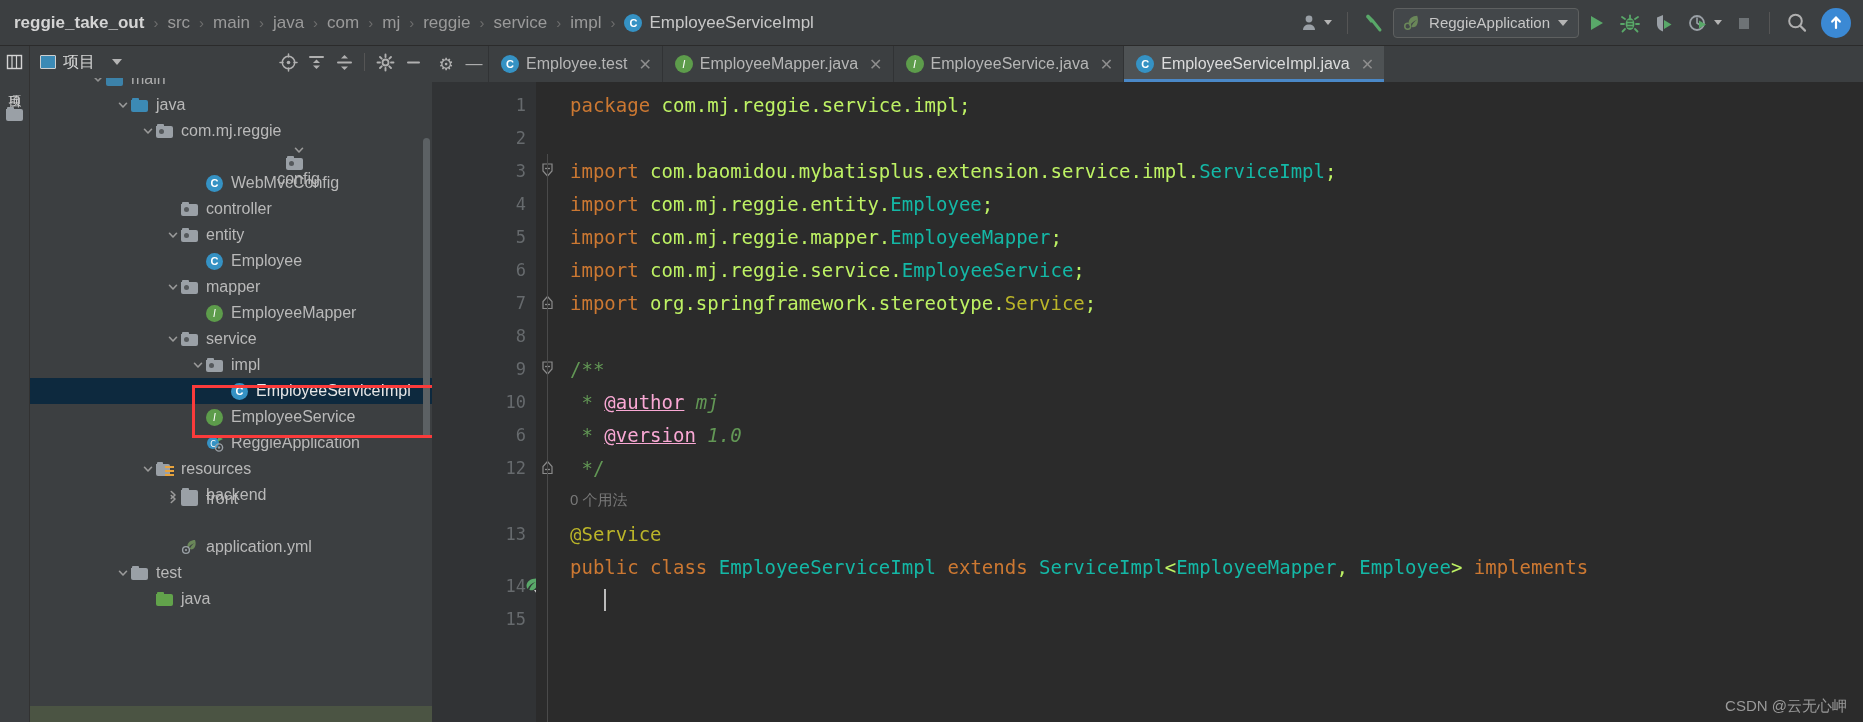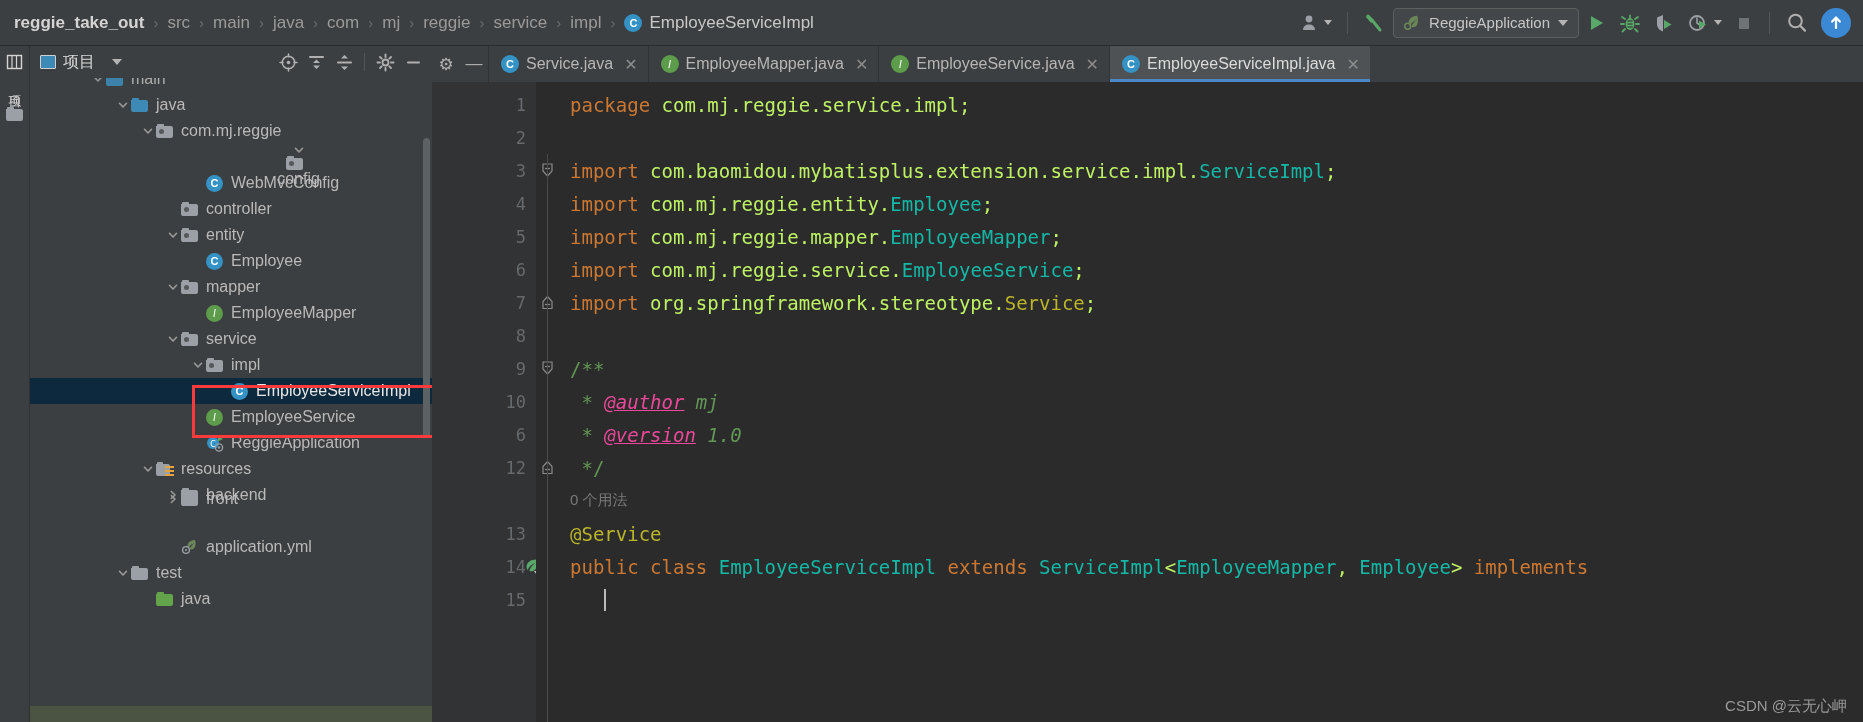--- a/index.html
+++ b/index.html
@@ -226,21 +226,21 @@
   .cline {
     height: 33px; display: flex; align-items: center;
     font-family: "DejaVu Sans Mono", monospace; font-size: 19px;
     white-space: pre; padding-left: 12px;
   }
   .kw { color: #cc7832; }
   .id { color: #bef264; }
   .cls { color: #14b8a6; }
   .ann { color: #bbb529; }
   .cmt { color: #629755; }
-  .cmt-tag { color: #ec4899; font-style: italic; text-decoration: underline; }
+  .cmt-tag { color: #f9a8d4; text-decoration: underline; }
   .cmt-val { color: #629755; font-style: italic; }
   .hint { color: #787878; font-size: 15px; font-family: "Liberation Sans", sans-serif; }
   .fold-line {
     position: absolute; left: 0; top: 0; bottom: 0; width: 1px; background: #4a4a4a;
   }
   .caret-bar {
     display: inline-block; width: 2px; height: 22px; background: #bbb;
     vertical-align: middle;
   }
   .gutter-bean {
@@ -659,21 +659,21 @@
   <div class="editor-wrap">
     <div class="tabbar" id="tabbar">
         <div class="tab-ctrl">
           <span style="color:#b0b0b0;font-size:17px;">⚙</span>
         </div>
         <div class="tab-ctrl">
           <span style="color:#b0b0b0;font-size:17px;">—</span>
         </div>
         <div class="etab">
           <span class="cls-badge" style="margin-right: 0px;">C</span>
-          <span>Service.java</span>
+          <span>Employee.test</span>
           <span class="tab-close">✕</span>
         </div>
         <div class="etab">
           <span class="iface-badge" style="margin-right: 0px;">I</span>
           <span>EmployeeMapper.java</span>
           <span class="tab-close">✕</span>
         </div>
         <div class="etab">
           <span class="iface-badge" style="margin-right: 0px;">I</span>
           <span>EmployeeService.java</span>
@@ -722,21 +722,21 @@
           </div>
           <div class="gline" style="position: relative;">
             <span>12</span>
           </div>
           <div class="gline" style="position: relative;">
             <span></span>
           </div>
           <div class="gline" style="position: relative;">
             <span>13</span>
           </div>
-          <div class="gline" style="position: relative;">
+          <div class="gline" style="position: relative; margin-top: 19px;">
             <span>14</span>
             <span class="gutter-bean" style="right: -4px;">
               <svg width="19" height="19" viewBox="0 0 19 19">
                 <path d="M15 2.5c-5 0-9.5 2.8-9.5 7.2 0 1.3.4 2.4 1.1 3.3C8.2 9.5 11 7 14.5 6c-2.9 1.7-5.2 4.4-6.2 7.8 1 .5 2.1.7 3.2.4C16.8 12.8 16.6 6 15 2.5z" fill="#59a869"></path>
                 <path d="M13 14 L18 14 L15.5 17.5 Z" fill="#c8c8c8"></path>
               </svg>
             </span>
           </div>
           <div class="gline" style="position: relative;">
             <span>15</span>

